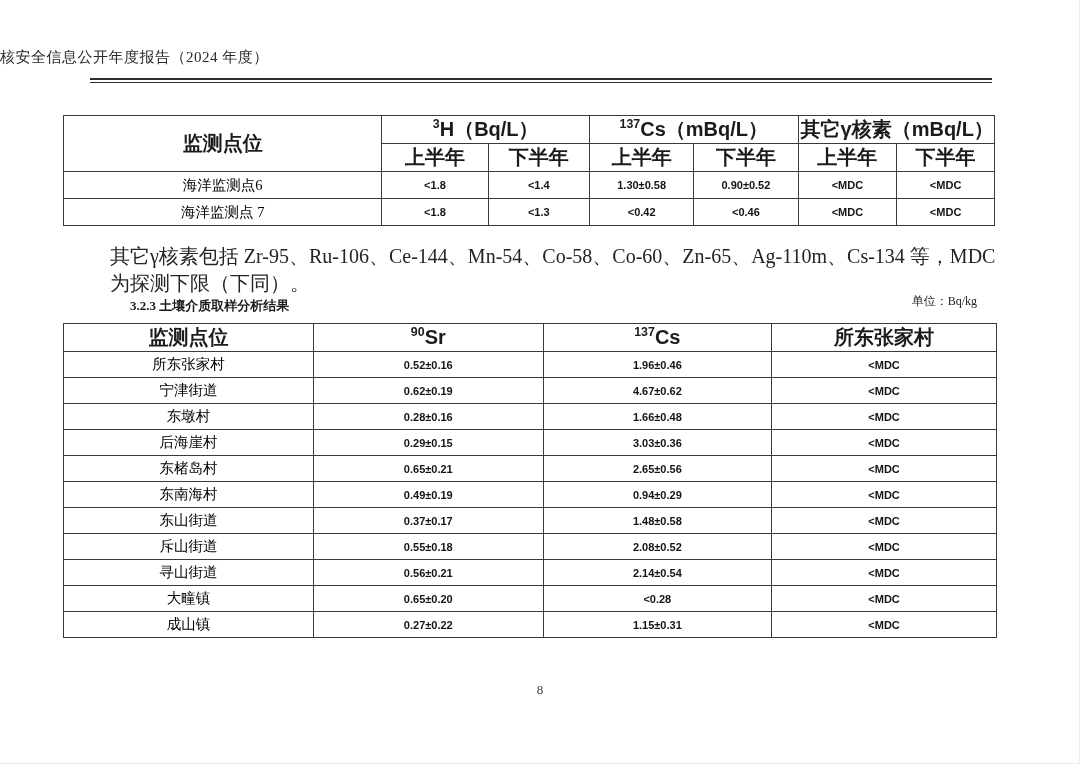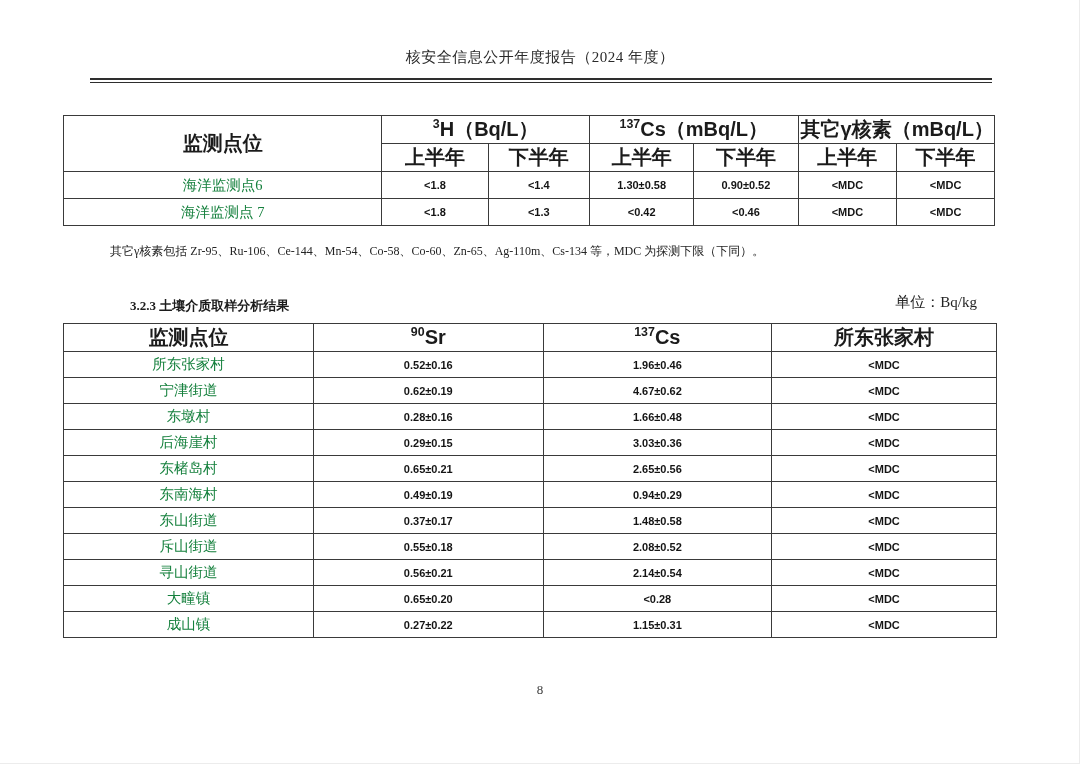--- a/index.html
+++ b/index.html
@@ -12,21 +12,20 @@
     color: #222222;
     font-family: "Liberation Serif", serif;
     overflow: hidden;
     box-shadow: inset -1px -1px 0 #ececec;
   }
 
   
   .doc-header-title {
     position: absolute;
     top: 48px; left: 0; width: 100%;
-    text-align: center;
     font-size: 15px;
     letter-spacing: 0.5px;
     color: #2a2a2a;
   }
   .double-rule { position: absolute; top: 78px; left: 90px; width: 902px; }
   .double-rule .thick { height: 2px; background: #2e2e2e; }
   .double-rule .thin  { height: 1px; background: #2e2e2e; margin-top: 2px; }
 
   
   table.tbl {
@@ -46,55 +45,55 @@
   .tbl th {
     font-family: "Liberation Sans", sans-serif;
     font-weight: 700;
     font-size: 20px;
     color: #1b1b1b;
   }
   .tbl td.site {
     font-family: "Liberation Serif", serif;
     font-weight: 400;
     font-size: 14.5px;
-    color: #15803d;
+    color: #000000;
   }
   .tbl td.val {
     font-family: "Liberation Sans", sans-serif;
     font-weight: 700;
     font-size: 11px;
     color: #141414;
   }
   sup { font-size: 62%; line-height: 0; vertical-align: super; }
 
   #water-table { left: 63px; top: 115px; width: 932px; }
   #water-table tr { height: 27px; }
 
   #soil-table { left: 63px; top: 323px; width: 934px; }
   #soil-table thead tr { height: 27px; }
   #soil-table tbody tr { height: 26px; }
 
   
   .note {
     position: absolute;
     left: 110px; top: 243px; width: 890px;
-    font-size: 12px;
+    font-size: 20px;
     color: #242424;
   }
   .section-heading {
     position: absolute;
     left: 130px; top: 297px;
     font-size: 13px;
     font-weight: 700;
     color: #1c1c1c;
   }
   .unit-label {
     position: absolute;
     right: 103px; top: 293px;
-    font-size: 15px;
+    font-size: 12px;
     color: #242424;
   }
   .page-number {
     position: absolute;
     top: 682px; left: 0; width: 100%;
     text-align: center;
     font-size: 13px;
     color: #3a3a3a;
   }
 </style>

